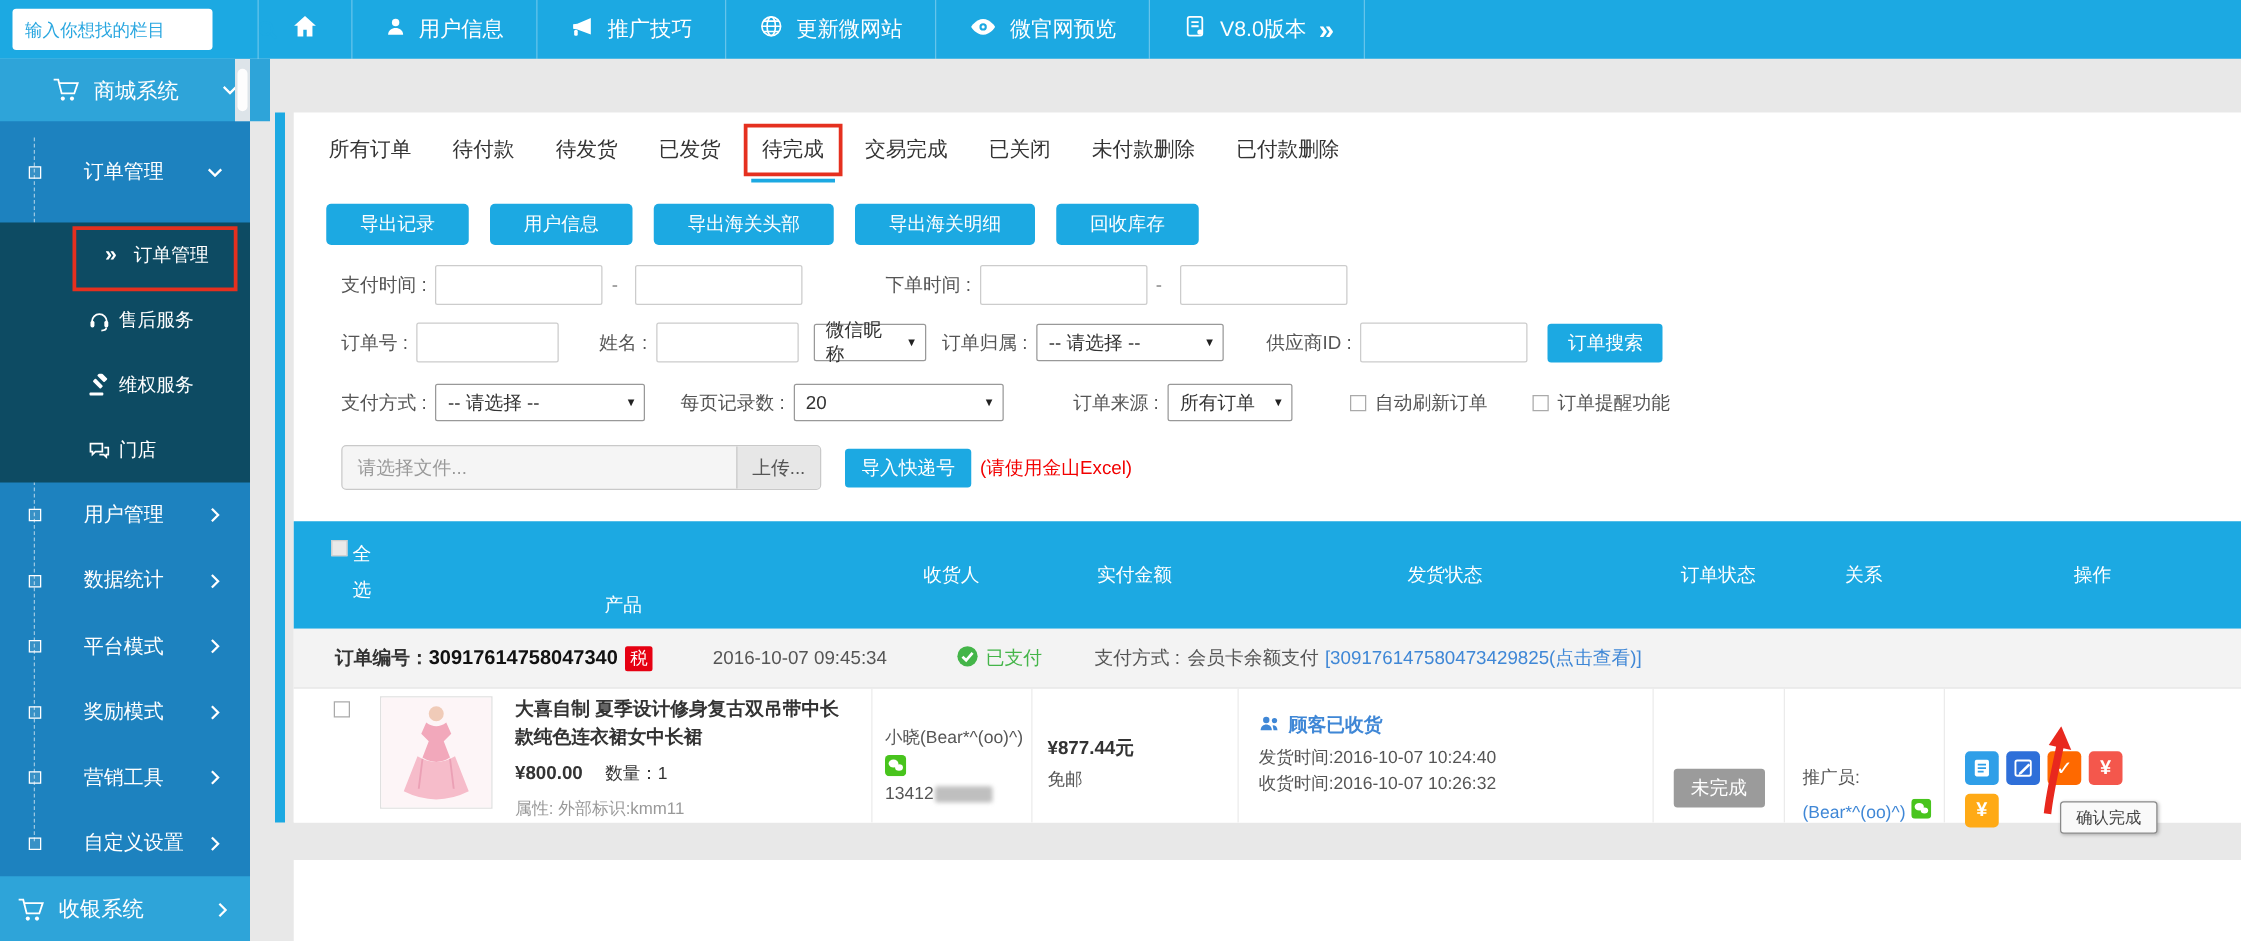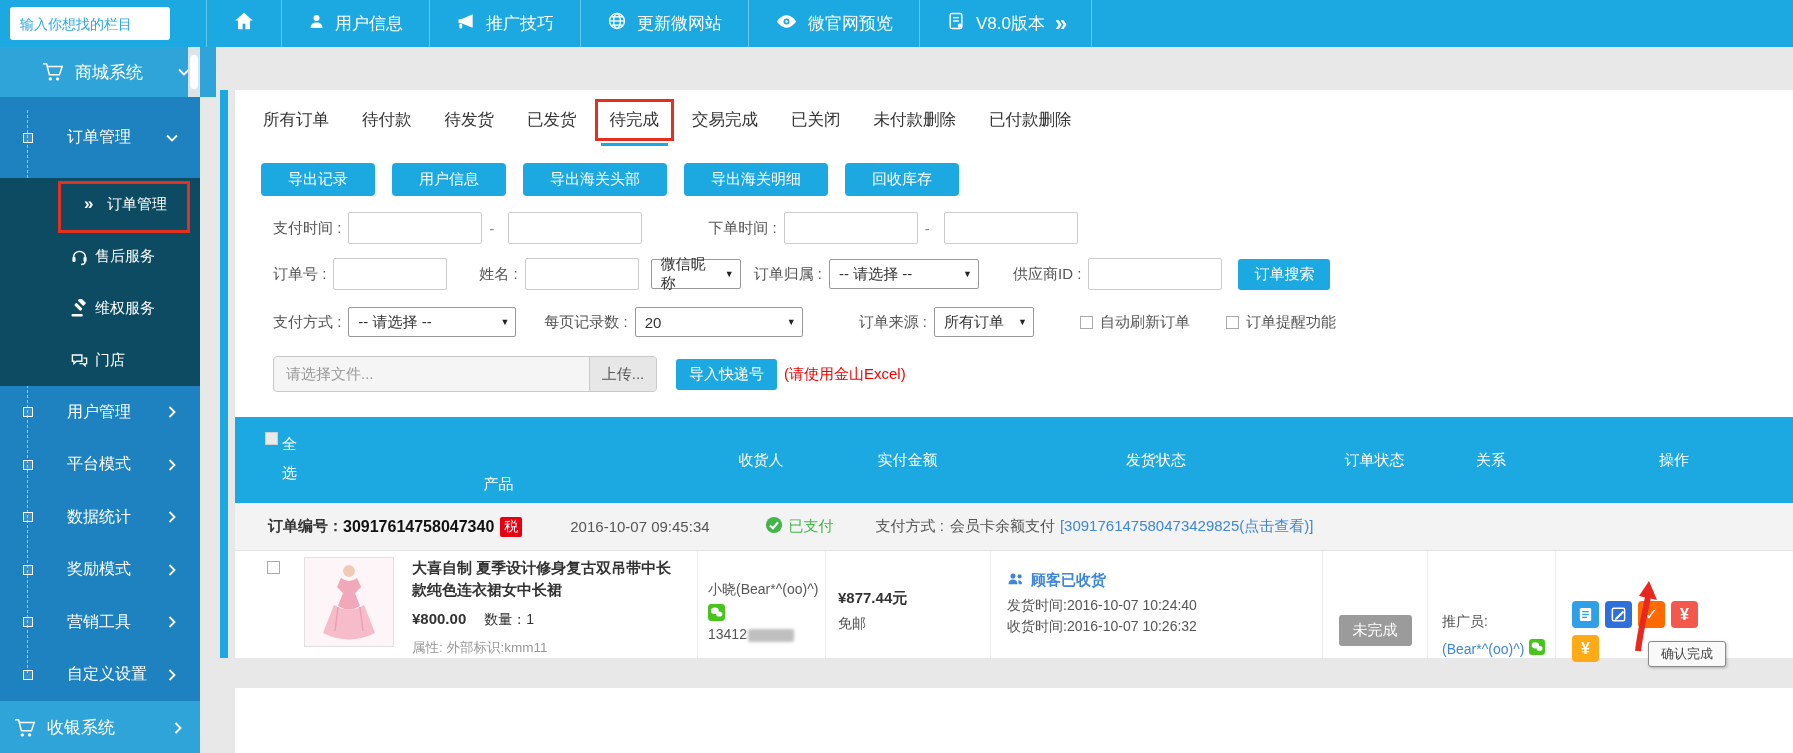--- a/index.html
+++ b/index.html
@@ -271,30 +271,30 @@
     <span class="node"></span>
     <span>用户管理</span>
     <span class="chevr">
         <svg width="8" height="12" viewBox="0 0 8 12" fill="none" stroke="#fff" stroke-width="1.8">
           <polyline points="1.5,1 6.5,6 1.5,11"></polyline>
         </svg>
       </span>
   </div>
   <div class="sb-item">
     <span class="node"></span>
+    <span>数据统计</span>
+    <span class="chevr">
+        <svg width="8" height="12" viewBox="0 0 8 12" fill="none" stroke="#fff" stroke-width="1.8">
+          <polyline points="1.5,1 6.5,6 1.5,11"></polyline>
+        </svg>
+      </span>
+  </div>
+  <div class="sb-item">
+    <span class="node"></span>
     <span>平台模式</span>
-    <span class="chevr">
-        <svg width="8" height="12" viewBox="0 0 8 12" fill="none" stroke="#fff" stroke-width="1.8">
-          <polyline points="1.5,1 6.5,6 1.5,11"></polyline>
-        </svg>
-      </span>
-  </div>
-  <div class="sb-item">
-    <span class="node"></span>
-    <span>数据统计</span>
     <span class="chevr">
         <svg width="8" height="12" viewBox="0 0 8 12" fill="none" stroke="#fff" stroke-width="1.8">
           <polyline points="1.5,1 6.5,6 1.5,11"></polyline>
         </svg>
       </span>
   </div>
   <div class="sb-item">
     <span class="node"></span>
     <span>奖励模式</span>
     <span class="chevr">

